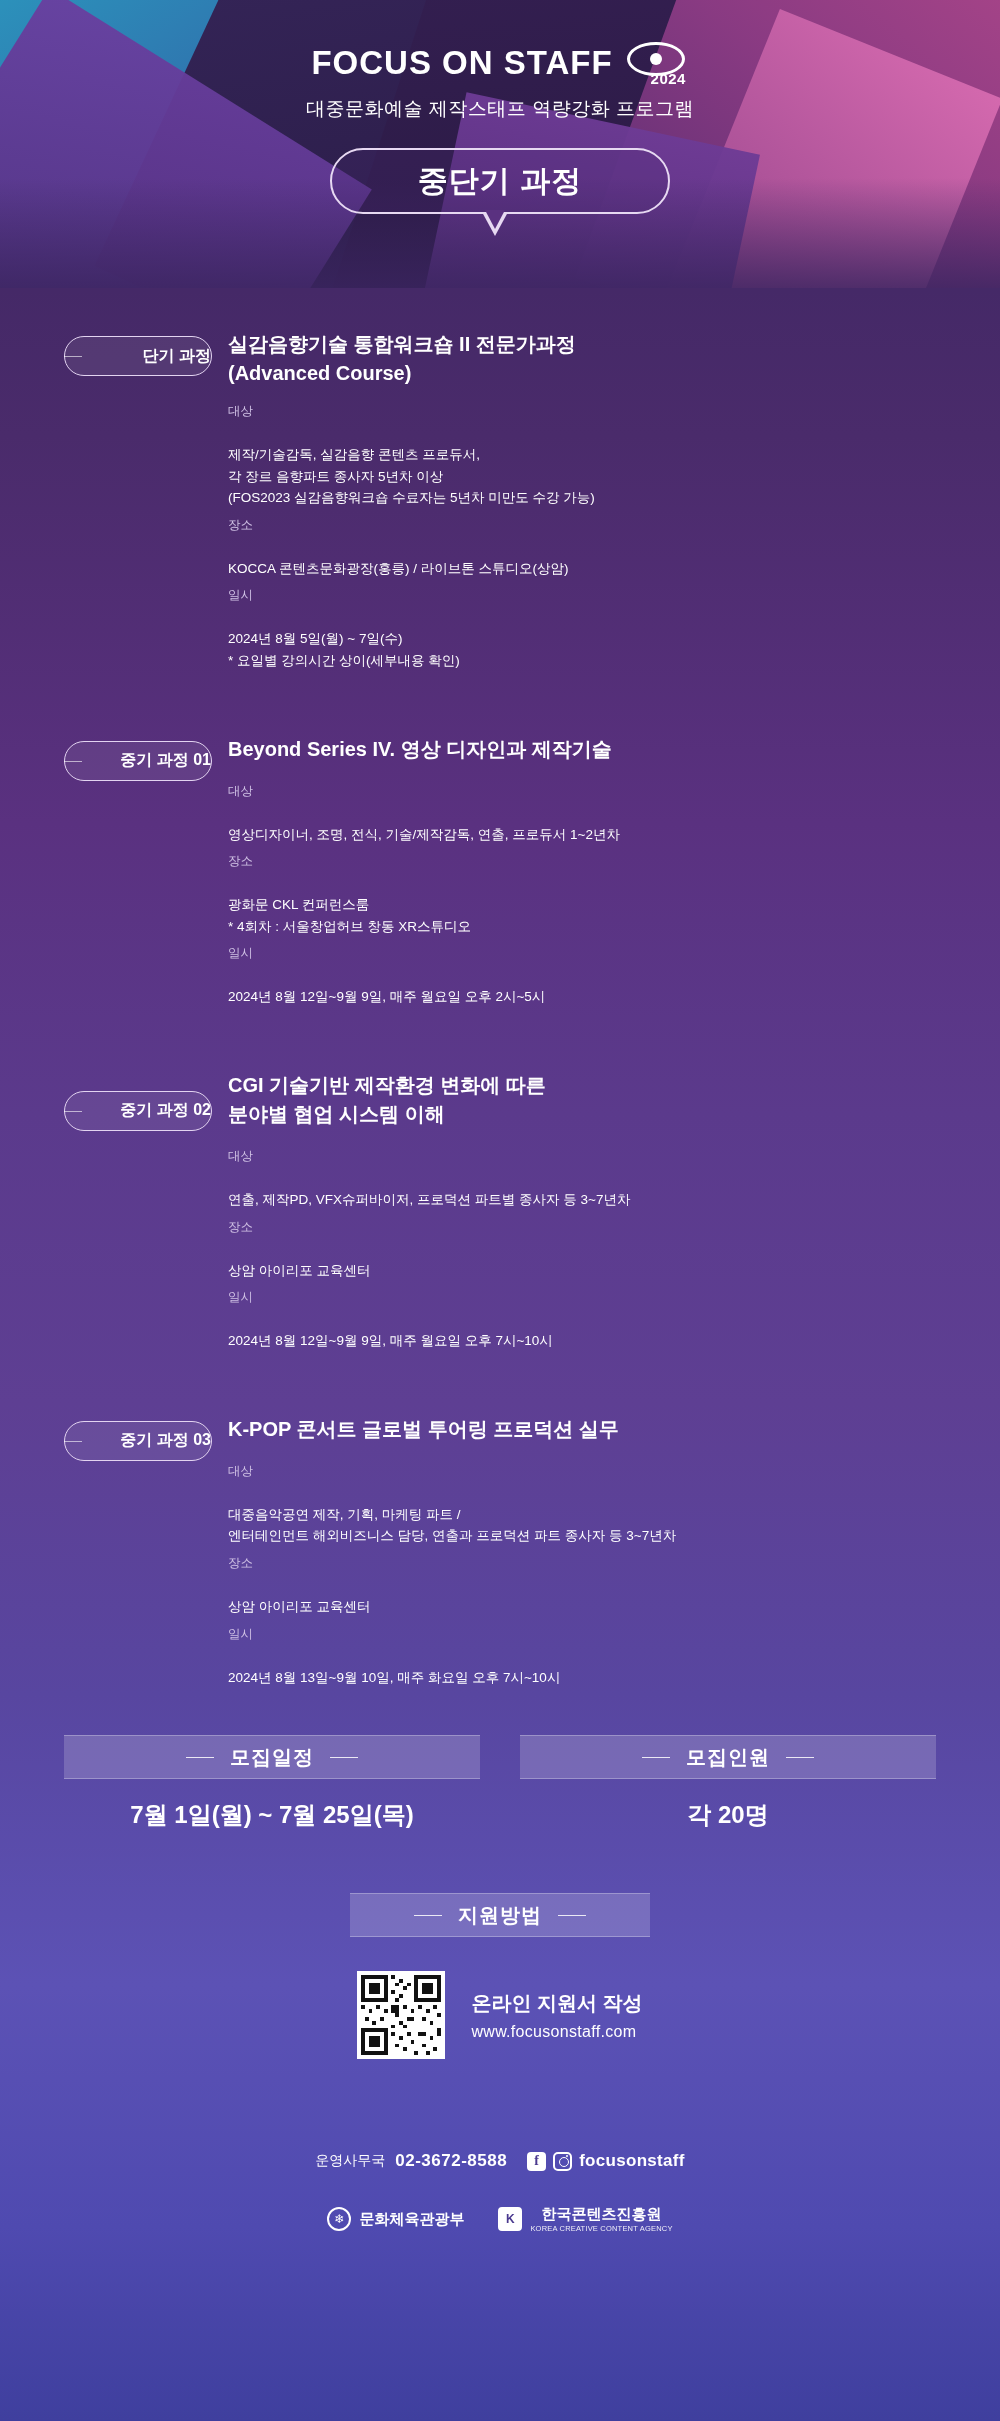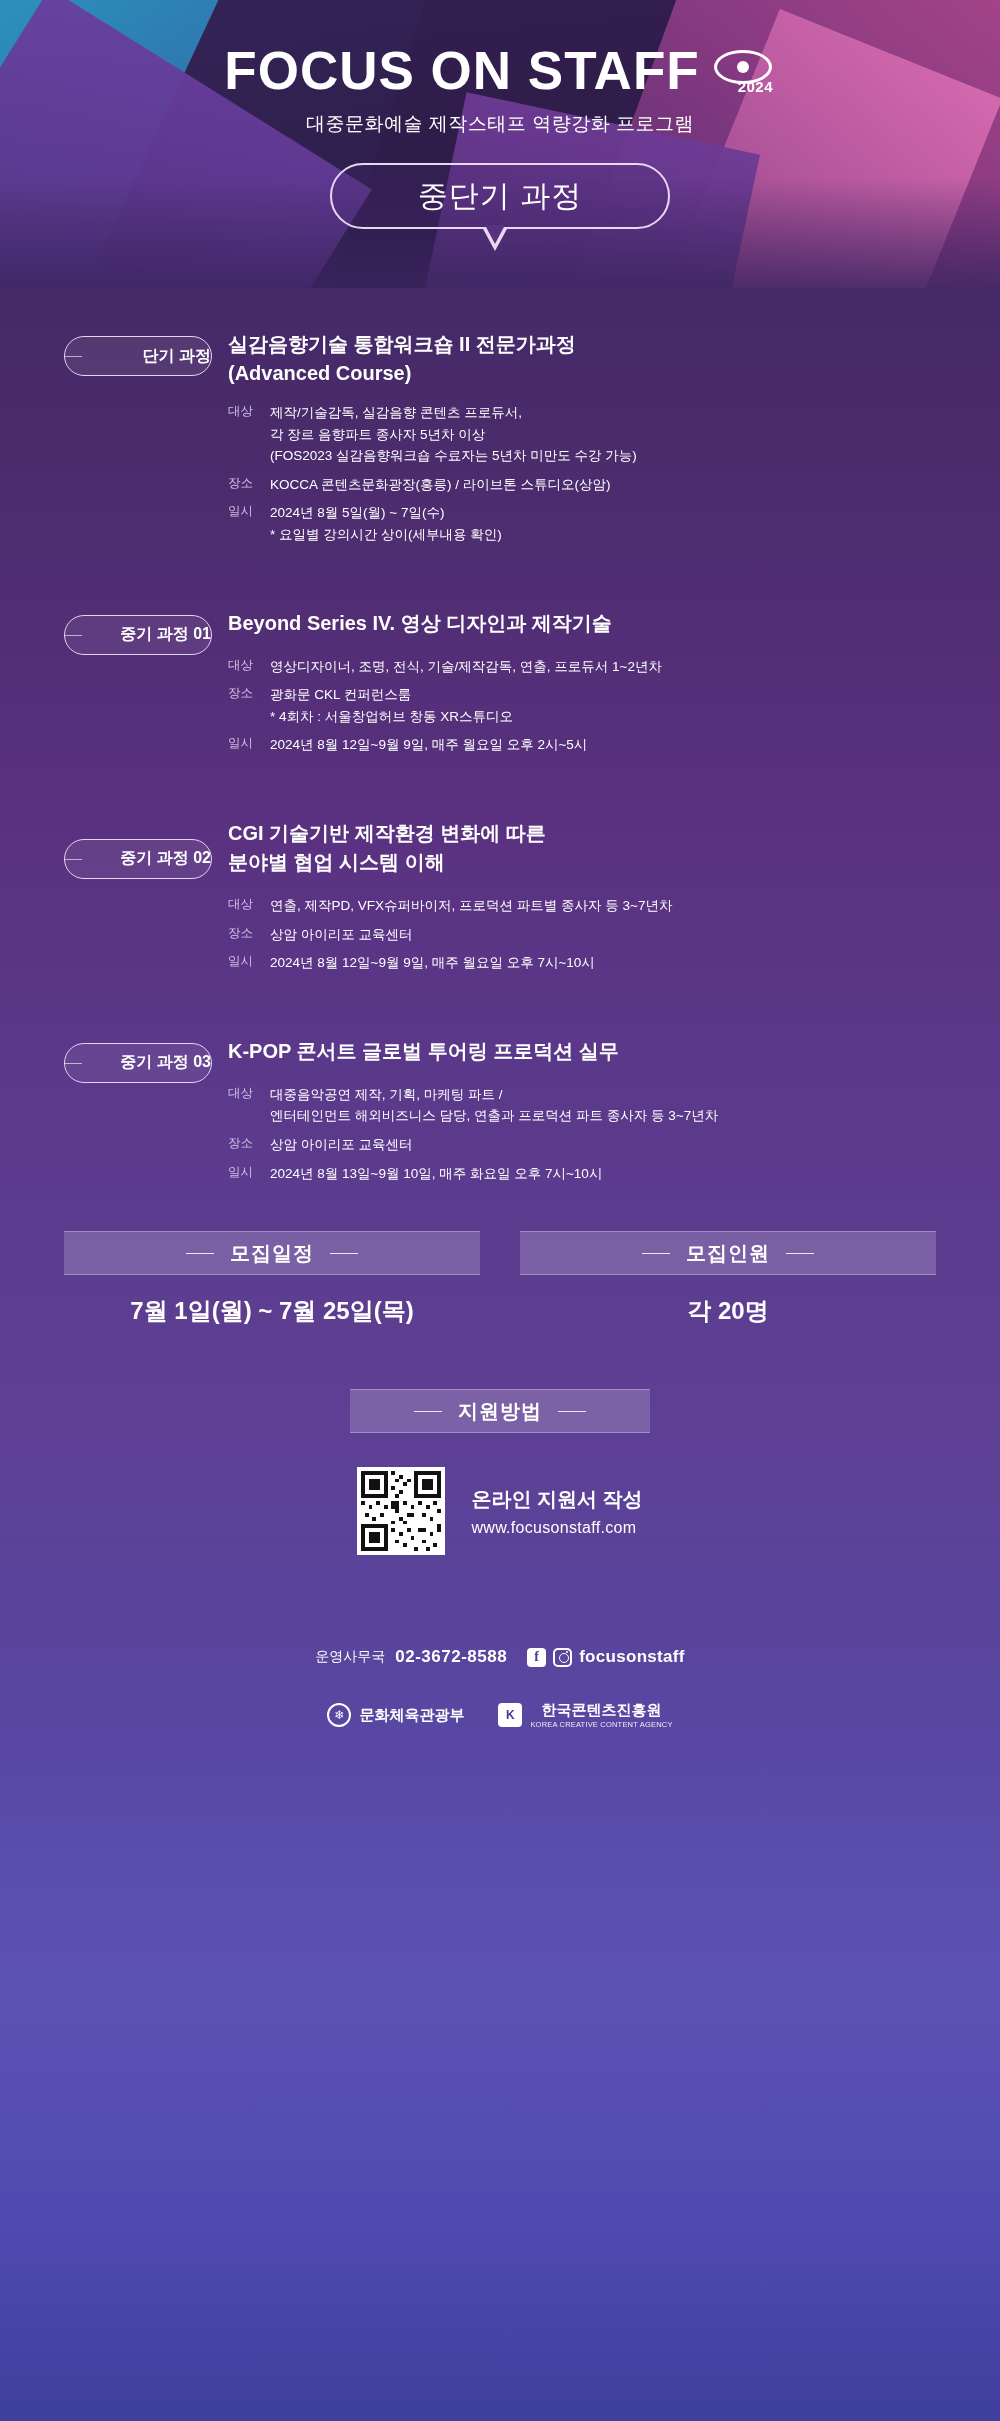--- a/index.html
+++ b/index.html
@@ -74,21 +74,21 @@
     text-align: center;
     padding-top: 40px;
   }
   .brand-row {
     display: flex;
     align-items: center;
     justify-content: center;
     gap: 14px;
   }
   .brand {
-    font-size: 53px;
+    font-size: 33px;
     font-weight: bold;
     letter-spacing: 1px;
     color: #ffffff;
     font-family: "Liberation Sans", sans-serif;
   }
   .eye-wrap { position: relative; width: 62px; height: 46px; }
   .eye {
     position: absolute; left: 0; top: 2px;
     width: 58px; height: 34px;
     border: 3px solid #fff;
@@ -112,21 +112,21 @@
     width: 340px;
   }
   .bubble {
     border: 2px solid #e7d9f2;
     border-radius: 48px;
     height: 66px;
     display: flex; align-items: center; justify-content: center;
     background: rgba(70,40,110,0.25);
   }
   .bubble span {
-    font-size: 30px; font-weight: normal; color: #fff; letter-spacing: 1px;
+    font-size: 30px; font-weight: bold; color: #fff; letter-spacing: 1px;
   }
   .bubble-tail {
     position: absolute;
     left: 152px; bottom: -22px;
     width: 0; height: 0;
     border-left: 13px solid transparent;
     border-right: 13px solid transparent;
     border-top: 24px solid #e7d9f2;
   }
   .bubble-tail::after {
@@ -169,21 +169,21 @@
     position: absolute;
     left: 0; top: 26px;
     width: 18px; height: 1px;
     background: rgba(255,255,255,0.6);
   }
   .body-col { flex: 1; padding-left: 16px; }
   .c-title {
     font-size: 20px; font-weight: bold; color: #fff; line-height: 1.45;
     margin-bottom: 14px;
   }
-  .meta-row { display: flex; margin-bottom: 7px; }
+  .meta-row { display: flex; margin-bottom: 7px; flex-direction: column; }
   .meta-k {
     width: 42px; flex: 0 0 42px;
     font-size: 12.5px; color: #cfc0e4; padding-top: 1px;
   }
   .meta-v { font-size: 13.5px; color: #ffffff; line-height: 1.6; }
 
   
   .two-col {
     display: flex; gap: 40px; justify-content: center;
     margin-top: 26px; padding: 0 64px;

